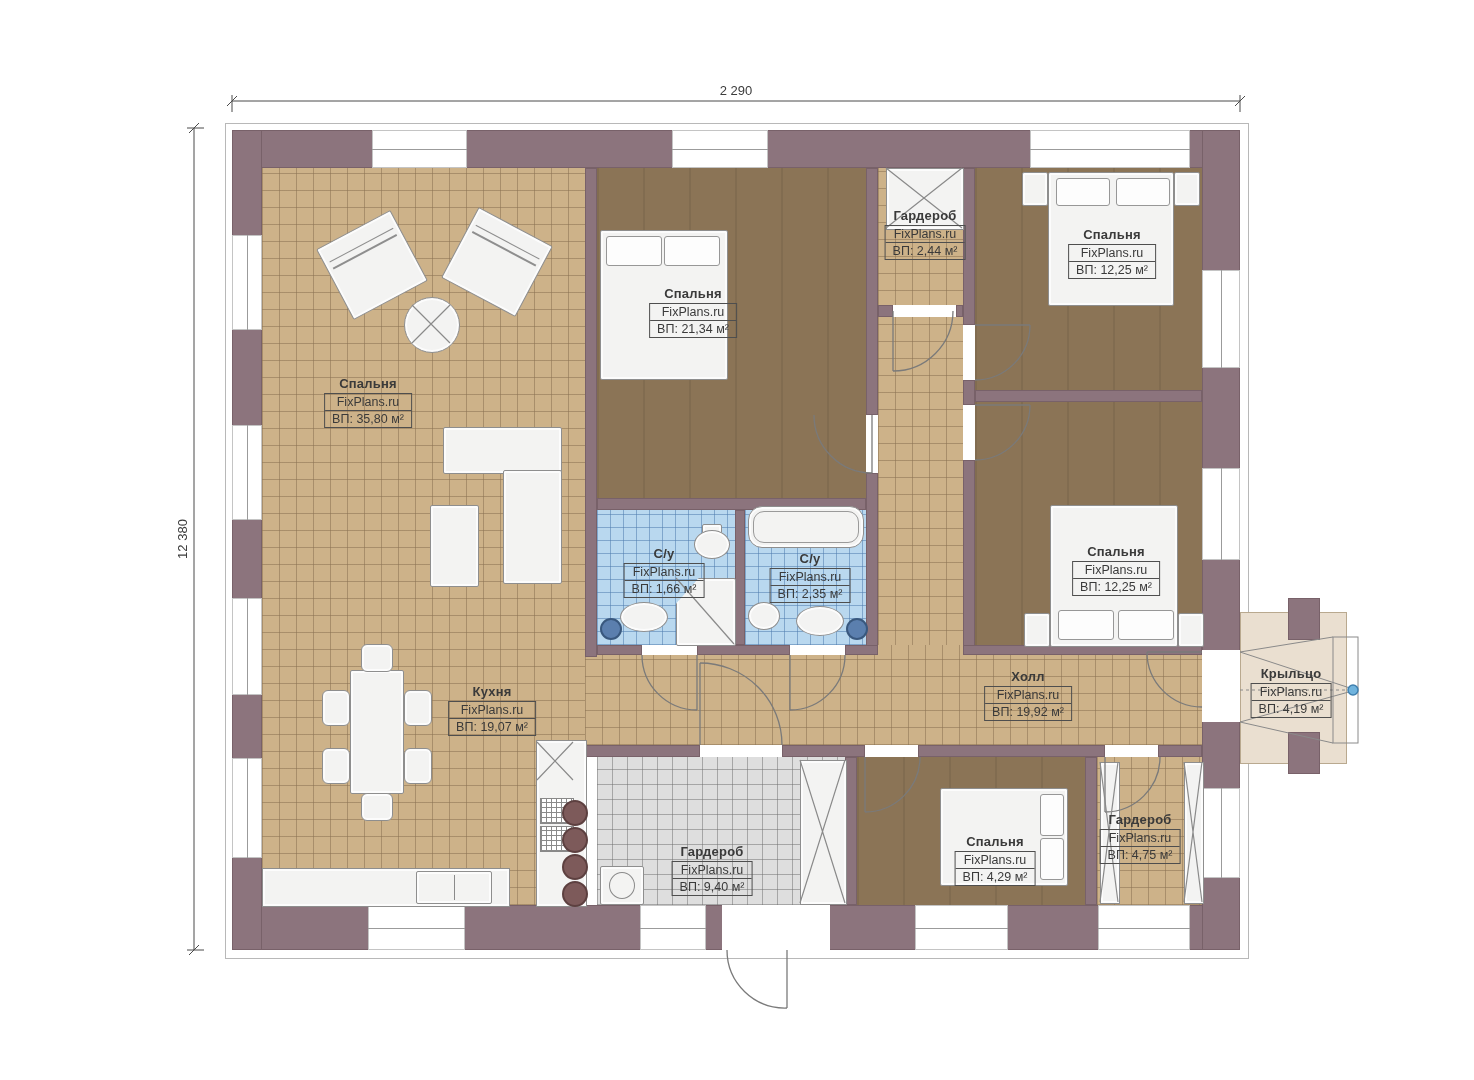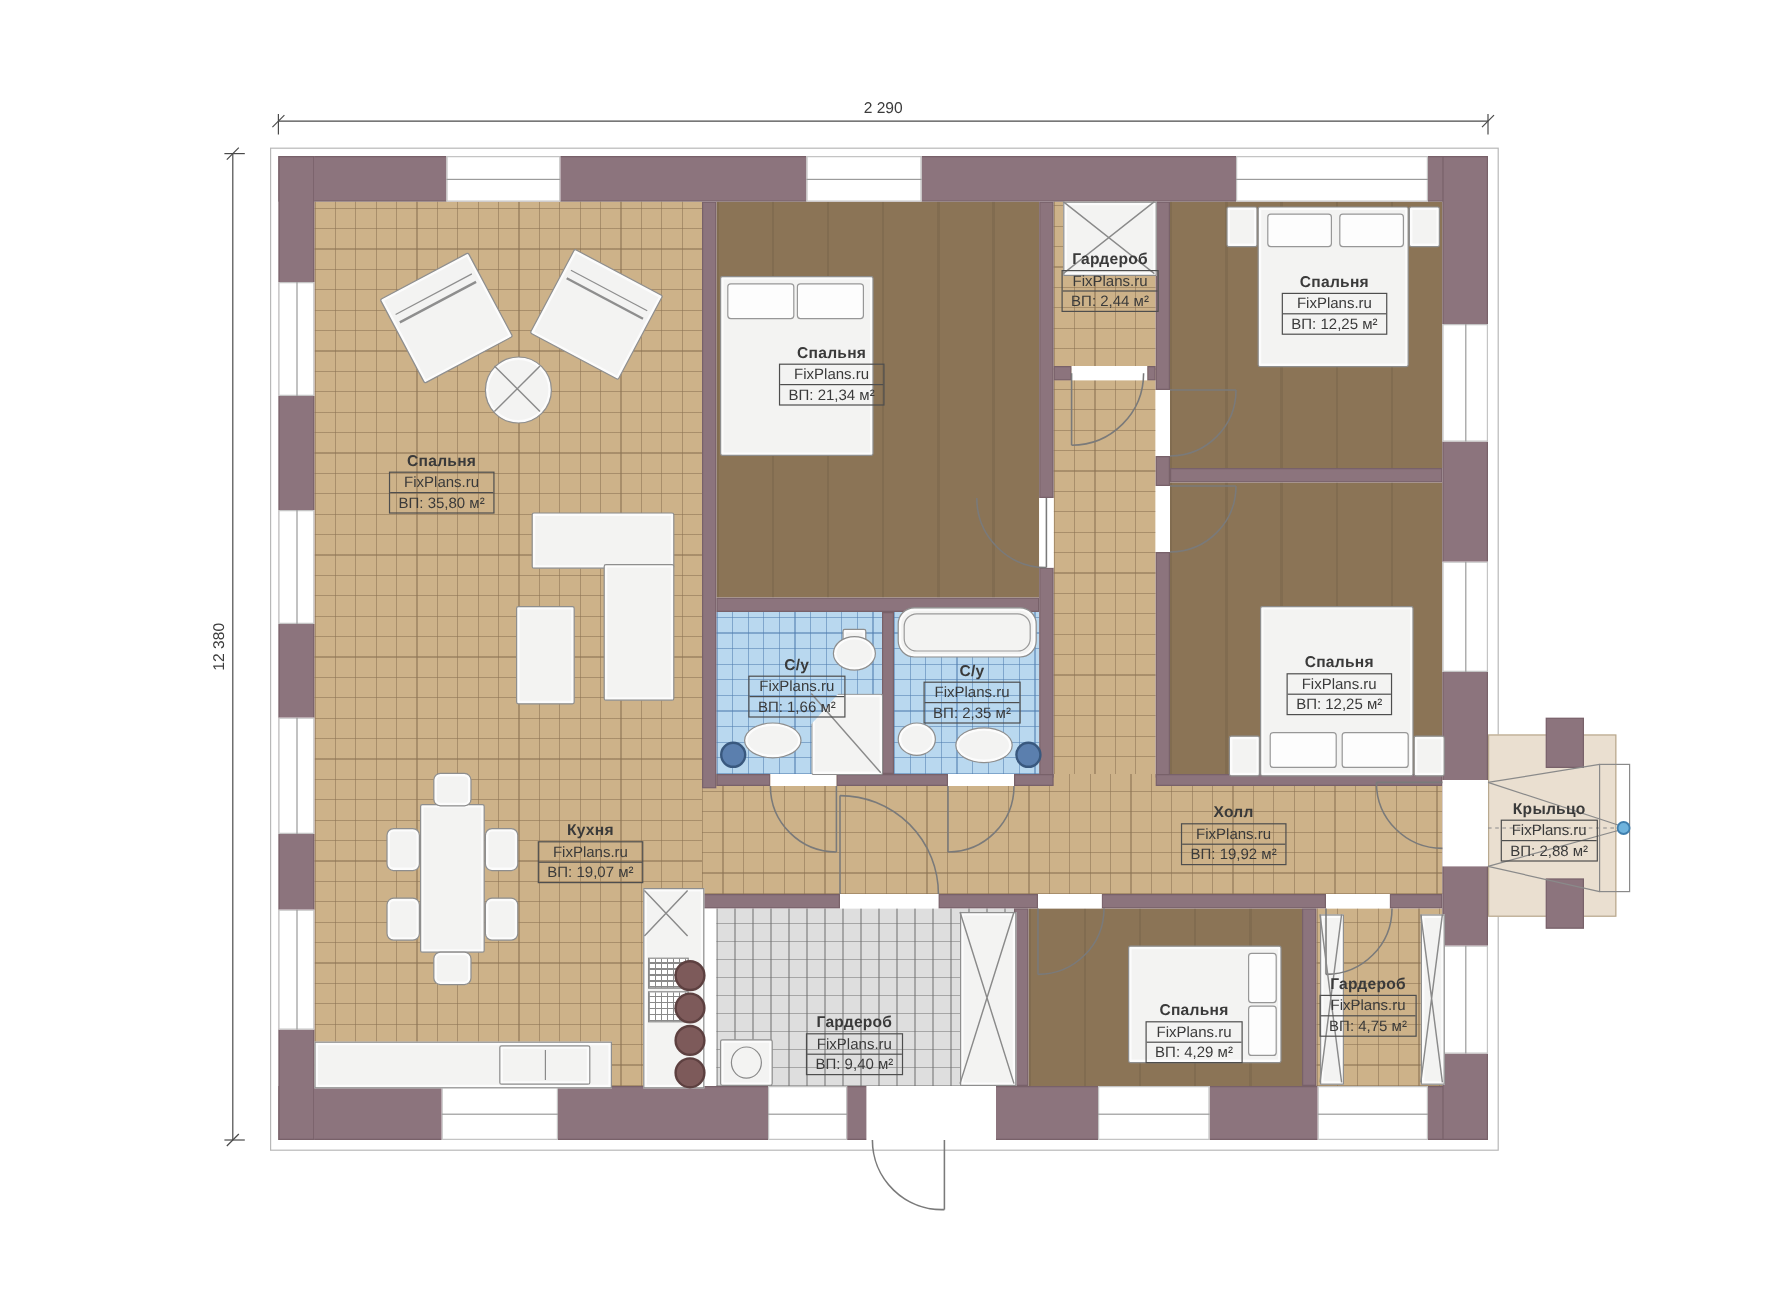--- a/index.html
+++ b/index.html
@@ -305,16 +305,16 @@
       <div data-interactable="false">ВП: 4,29 м²</div></div>
   </div>
   <div class="rlabel" style="left:1140px;top:838px;" data-interactable="false">
     <div class="rname" data-interactable="false">Гардероб</div>
     <div class="rbox"><div data-interactable="false">FixPlans.ru</div>
       <div data-interactable="false">ВП: 4,75 м²</div></div>
   </div>
   <div class="rlabel" style="left:1291px;top:692px;" data-interactable="false">
     <div class="rname" data-interactable="false">Крыльцо</div>
     <div class="rbox"><div data-interactable="false">FixPlans.ru</div>
-      <div data-interactable="false">ВП: 2,88 м²</div></div>
+      <div data-interactable="false">ВП: 4,19 м²</div></div>
   </div>
 
 </div>
 
 </body></html>

